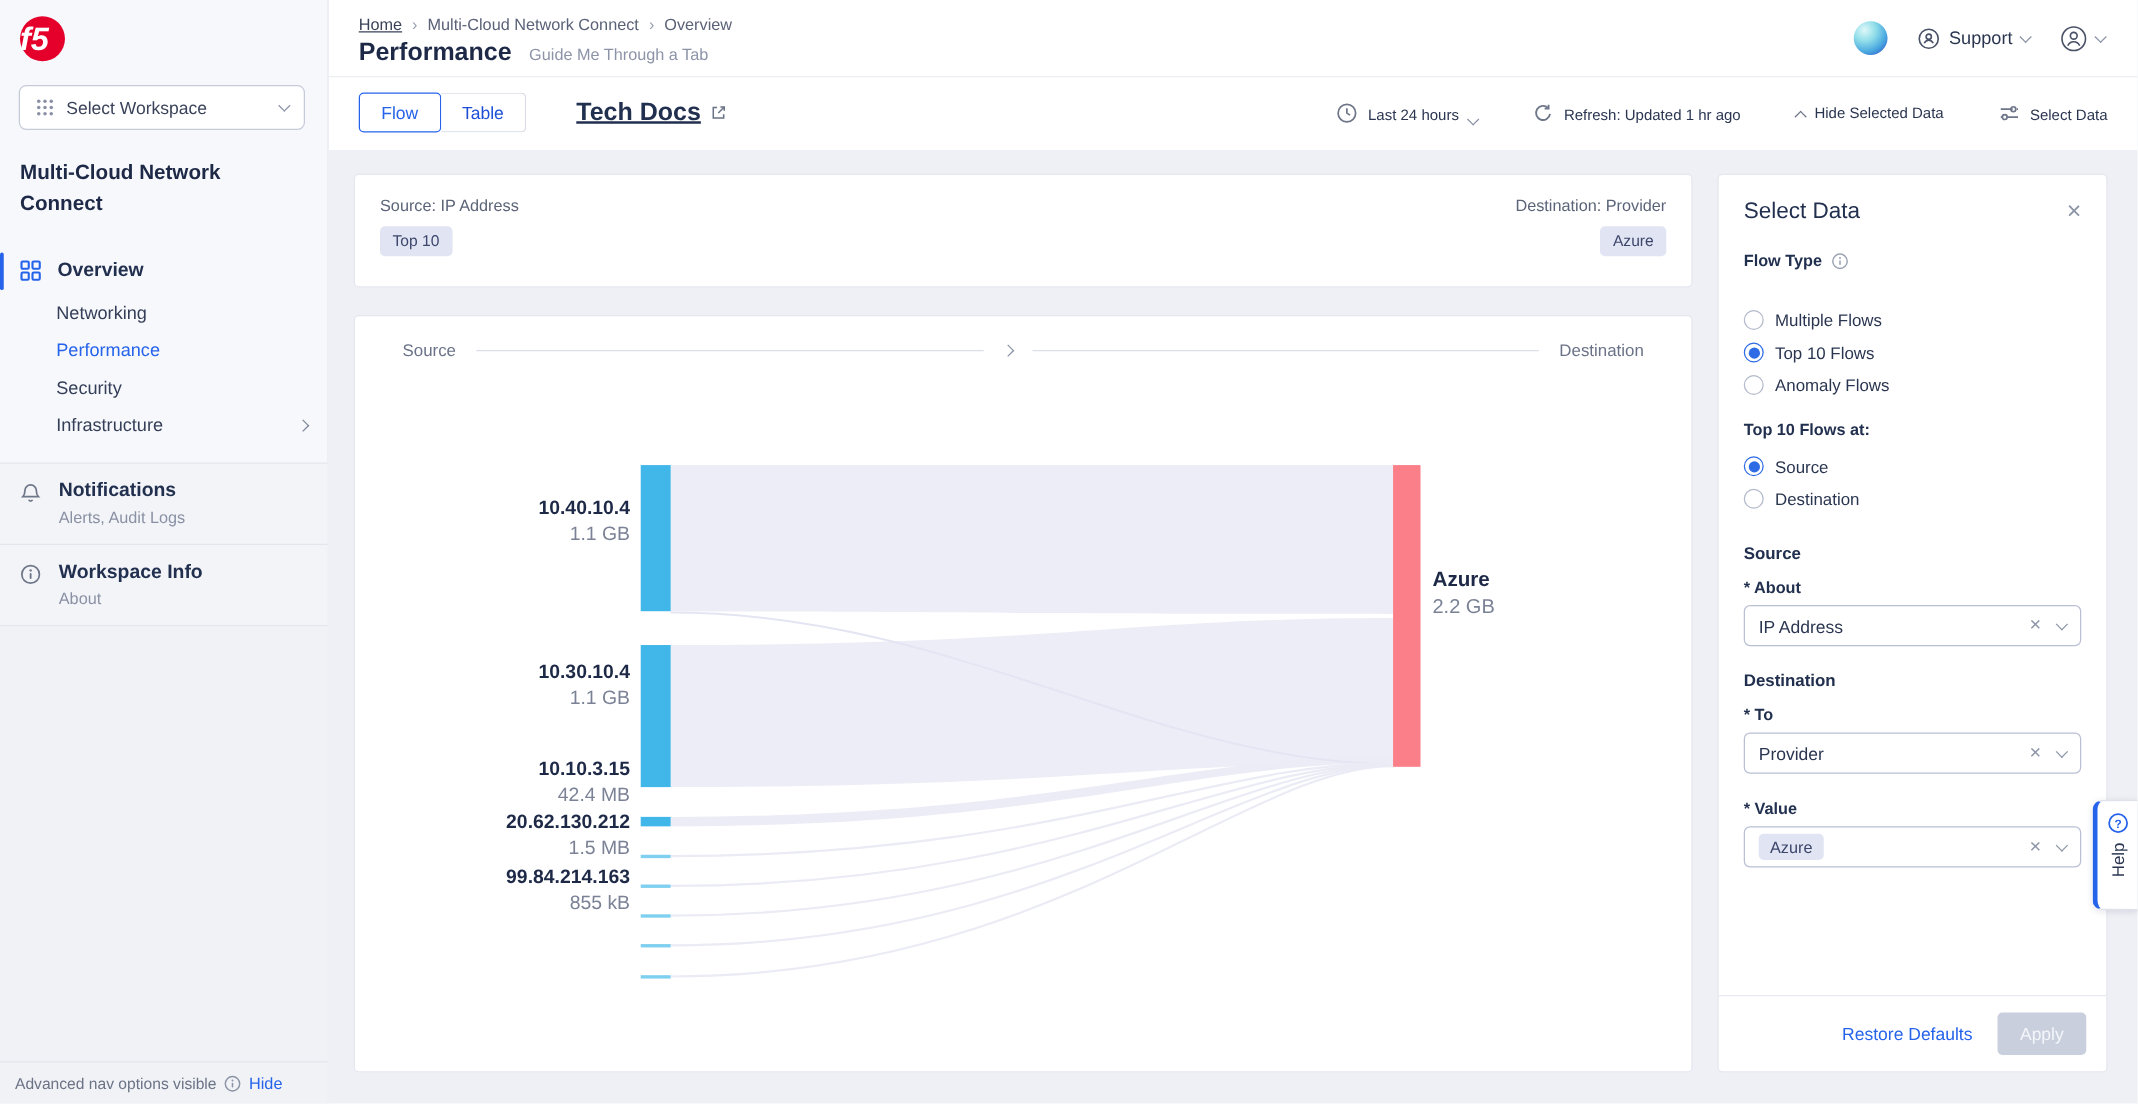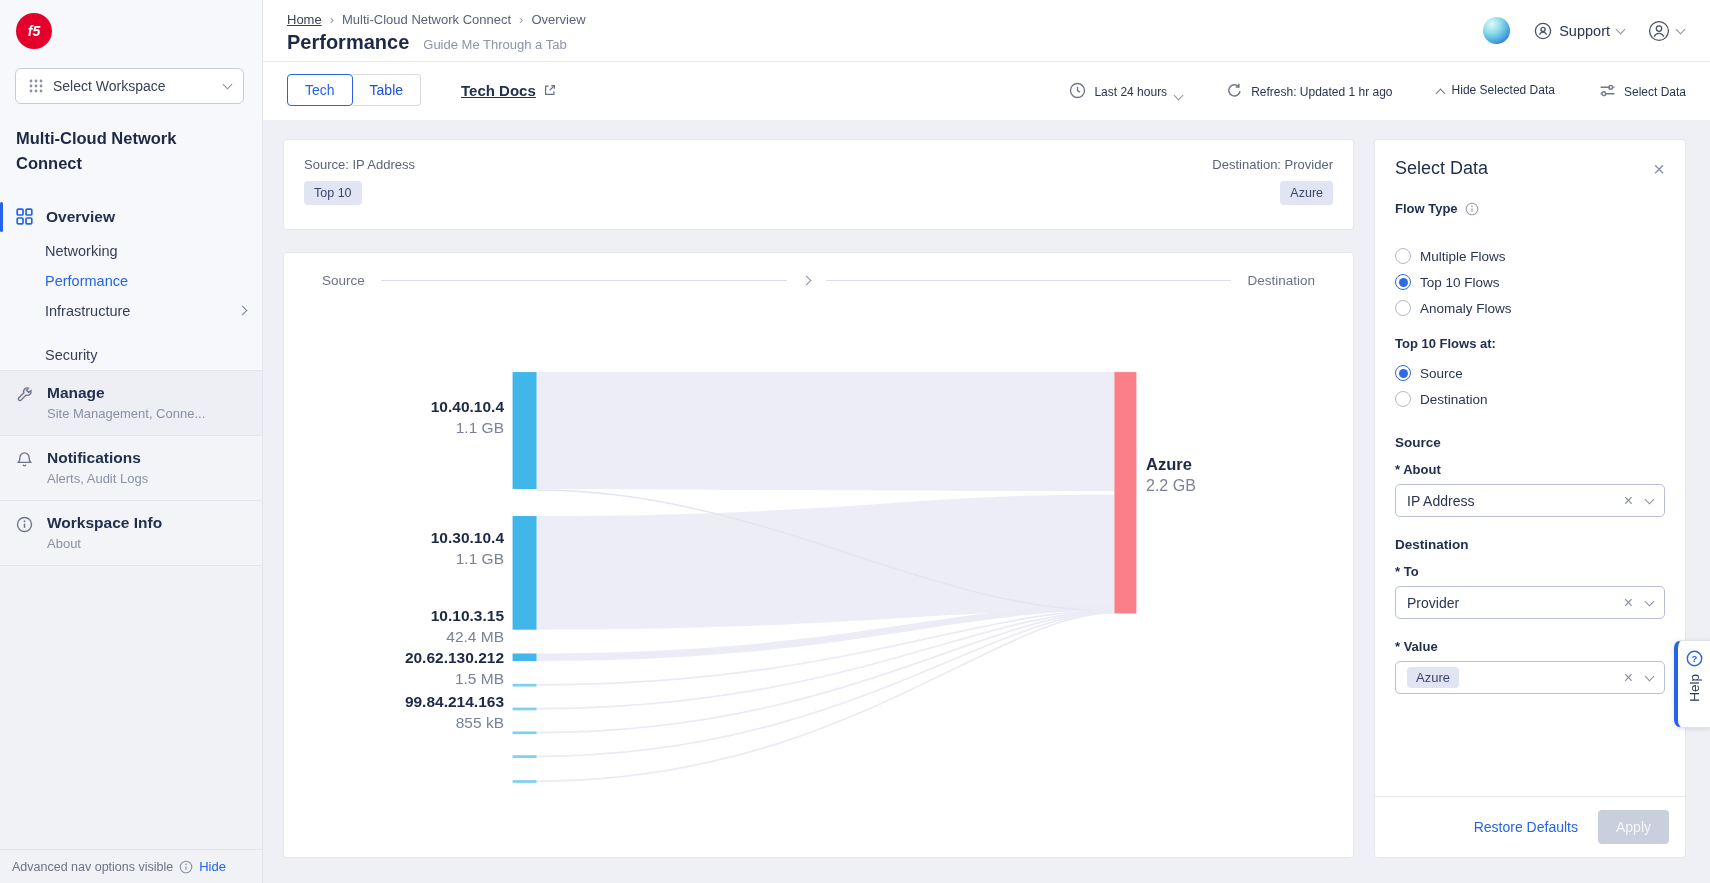--- a/index.html
+++ b/index.html
@@ -3,21 +3,21 @@
 <meta charset="utf-8">
 <style>
   * { margin:0; padding:0; box-sizing:border-box; }
   html,body { width:1710px; height:883px; overflow:hidden; }
   body { font-family:"Liberation Sans","DejaVu Sans",sans-serif; color:#2a3550; background:#fff; }
   .app { display:grid; grid-template-columns:263px 1fr; grid-template-rows:62px 1fr; width:1710px; height:883px; }
 
   
   .sidebar { grid-row:1/3; grid-column:1; border-right:1px solid #e4e6ee; background:#f7f8fb; display:flex; flex-direction:column; }
   .logo-row { height:62px; display:flex; align-items:center; padding-left:16px; flex:none; }
-  .f5-logo { width:36px; height:36px; border-radius:50%; background:var(--brand_red); color:#fff; display:flex; align-items:center; justify-content:center; font-weight:bold; font-style:italic; font-size:14px; }
+  .f5-logo { width:36px; height:36px; border-radius:50%; background:var(--brand_red); color:#fff; display:flex; align-items:center; justify-content:flex-start; font-weight:bold; font-style:italic; font-size:26px; }
   .ws-select { margin:6px 18px 0 15px; height:36px; border:1px solid #c6cbd9; border-radius:6px; background:#fff; display:flex; align-items:center; gap:9px; padding:0 12px; cursor:pointer; }
   .ws-select .lbl { font-size:14px; color:#3a425a; flex:1; }
   .ws-name { margin:22px 16px 6px 16px; font-size:16.5px; font-weight:bold; color:#1d2946; line-height:1.5; }
   .nav { margin-top:16px; }
   .nav-main { position:relative; display:flex; align-items:center; gap:13px; padding:10px 16px; cursor:pointer; }
   .nav-main .bar { position:absolute; left:0; top:4px; bottom:4px; width:3px; background:var(--accent); border-radius:2px; }
   .nav-main .t { font-size:15.5px; font-weight:600; color:#22304f; }
   .nav-sub { display:flex; align-items:center; padding:7px 16px 7px 45px; font-size:14.5px; color:#343e58; cursor:pointer; }
   .nav-sub.active { color:var(--accent); }
   .nav-sub .chev-right { margin-left:auto; color:#7d8598; }
@@ -50,21 +50,21 @@
   .main { grid-row:2; grid-column:2; display:flex; flex-direction:column; background:#fff; overflow:hidden; }
   .tabs { display:flex; gap:40px; padding:0 24px; flex:none; }
   .tab { font-size:14.5px; color:#4a5268; padding:16px 2px 11px 2px; border-bottom:3px solid transparent; cursor:pointer; }
   .tab.active { color:var(--accent); font-weight:bold; border-bottom-color:var(--accent); }
   .toolbar { display:flex; align-items:center; padding:12px 24px 14px 24px; flex:none; }
   .seg { display:flex; }
   .seg .b { font-size:14px; padding:7px 17px; border:1px solid #d8dbe5; background:#fff; color:#1d4ed8; cursor:pointer; }
   .seg .b.on { border:1px solid var(--accent); color:var(--accent); border-radius:4px; }
   .seg .b.off { border-left:none; border-radius:0 4px 4px 0; }
   .techdocs { margin-left:40px; display:flex; align-items:center; gap:7px; cursor:pointer; }
-  .techdocs .t { font-size:15px; font-weight:600; color:#22304f; text-decoration:underline; }
+  .techdocs .t { font-size:20px; font-weight:600; color:#22304f; text-decoration:underline; }
   .tool-item { display:flex; align-items:flex-end; gap:8px; font-size:12px; color:#2a3550; cursor:pointer; white-space:nowrap; }
   .tool-item .ci { color:#6e7689; display:flex; }
   .ml-auto { margin-left:auto; }
   .gap44 { margin-left:44px; }
 
   .content { flex:1; background:#eff0f5; padding:19px 24px 25px 20px; display:flex; gap:20px; overflow:hidden; }
   .cards { flex:1; display:flex; flex-direction:column; gap:22px; min-width:0; }
   .card { background:#fff; border:1px solid #e5e7ef; border-radius:4px; }
   .card1 { flex:none; height:91px; padding:17px 20px; display:flex; justify-content:space-between; }
   .fcol { display:flex; flex-direction:column; gap:9px; }
@@ -160,40 +160,29 @@
             </svg>
         </span>
         <span class="t">Overview</span>
       </div>
       <div class="nav-sub">
           <span>Networking</span>
         </div>
       <div class="nav-sub active">
           <span>Performance</span>
         </div>
+      <div class="nav-sub">
+          <span>Security</span>
+        </div>
       <div class="nav-sub" style="margin-bottom:14px">
         <span>Infrastructure</span>
         <span class="chev right chev-right"></span>
       </div>
-      <div class="nav-sub">
-          <span>Security</span>
-        </div>
     </nav>
 
-    <div class="side-sec shade1">
-      <span class="ic icon">
-        <svg width="17" height="17" viewBox="0 0 16 16" fill="none" stroke="#6e7689" stroke-width="1.3">
-            <path d="M14 4.2a3.4 3.4 0 0 1-4.5 4.3L4.6 13.4a1.5 1.5 0 0 1-2.1-2.1L7.4 6.4A3.4 3.4 0 0 1 11.7 2l-1.9 1.9 2.2 2.2L14 4.2z"></path>
-          </svg>
-      </span>
-      <div>
-        <div class="tt">Manage</div>
-        <div class="st">Site Management, Conne...</div>
-      </div>
-    </div>
     <div class="side-sec shade2">
       <span class="ic icon">
         <svg width="17" height="17" viewBox="0 0 16 16" fill="none" stroke="#6e7689" stroke-width="1.3">
             <path d="M8 1.8a4.3 4.3 0 0 0-4.3 4.3c0 3-1 4.1-1.5 4.6h11.6c-.5-.5-1.5-1.6-1.5-4.6A4.3 4.3 0 0 0 8 1.8z"></path>
             <path d="M6.6 13a1.5 1.5 0 0 0 2.8 0"></path>
           </svg>
       </span>
       <div>
         <div class="tt">Notifications</div>
         <div class="st">Alerts, Audit Logs</div>
@@ -266,21 +255,21 @@
         <span class="chev down" style="color:#8b93a6"></span>
       </div>
     </div>
   </header>
 
   <main class="main">
 
 
     <div class="toolbar">
       <div class="seg">
-        <div class="b on">Tech</div>
+        <div class="b on">Flow</div>
         <div class="b off">Table</div>
       </div>
       <div class="techdocs">
         <span class="t">Tech Docs</span>
         <span class="icon">
           <svg width="14" height="14" viewBox="0 0 16 16" fill="none" stroke="#6a7287" stroke-width="1.4">
               <path d="M6.5 3.5H3v9.5h9.5V9.5"></path>
               <path d="M9.5 3h3.5v3.5"></path>
               <path d="M12.8 3.2 7.6 8.4"></path>
             </svg>

